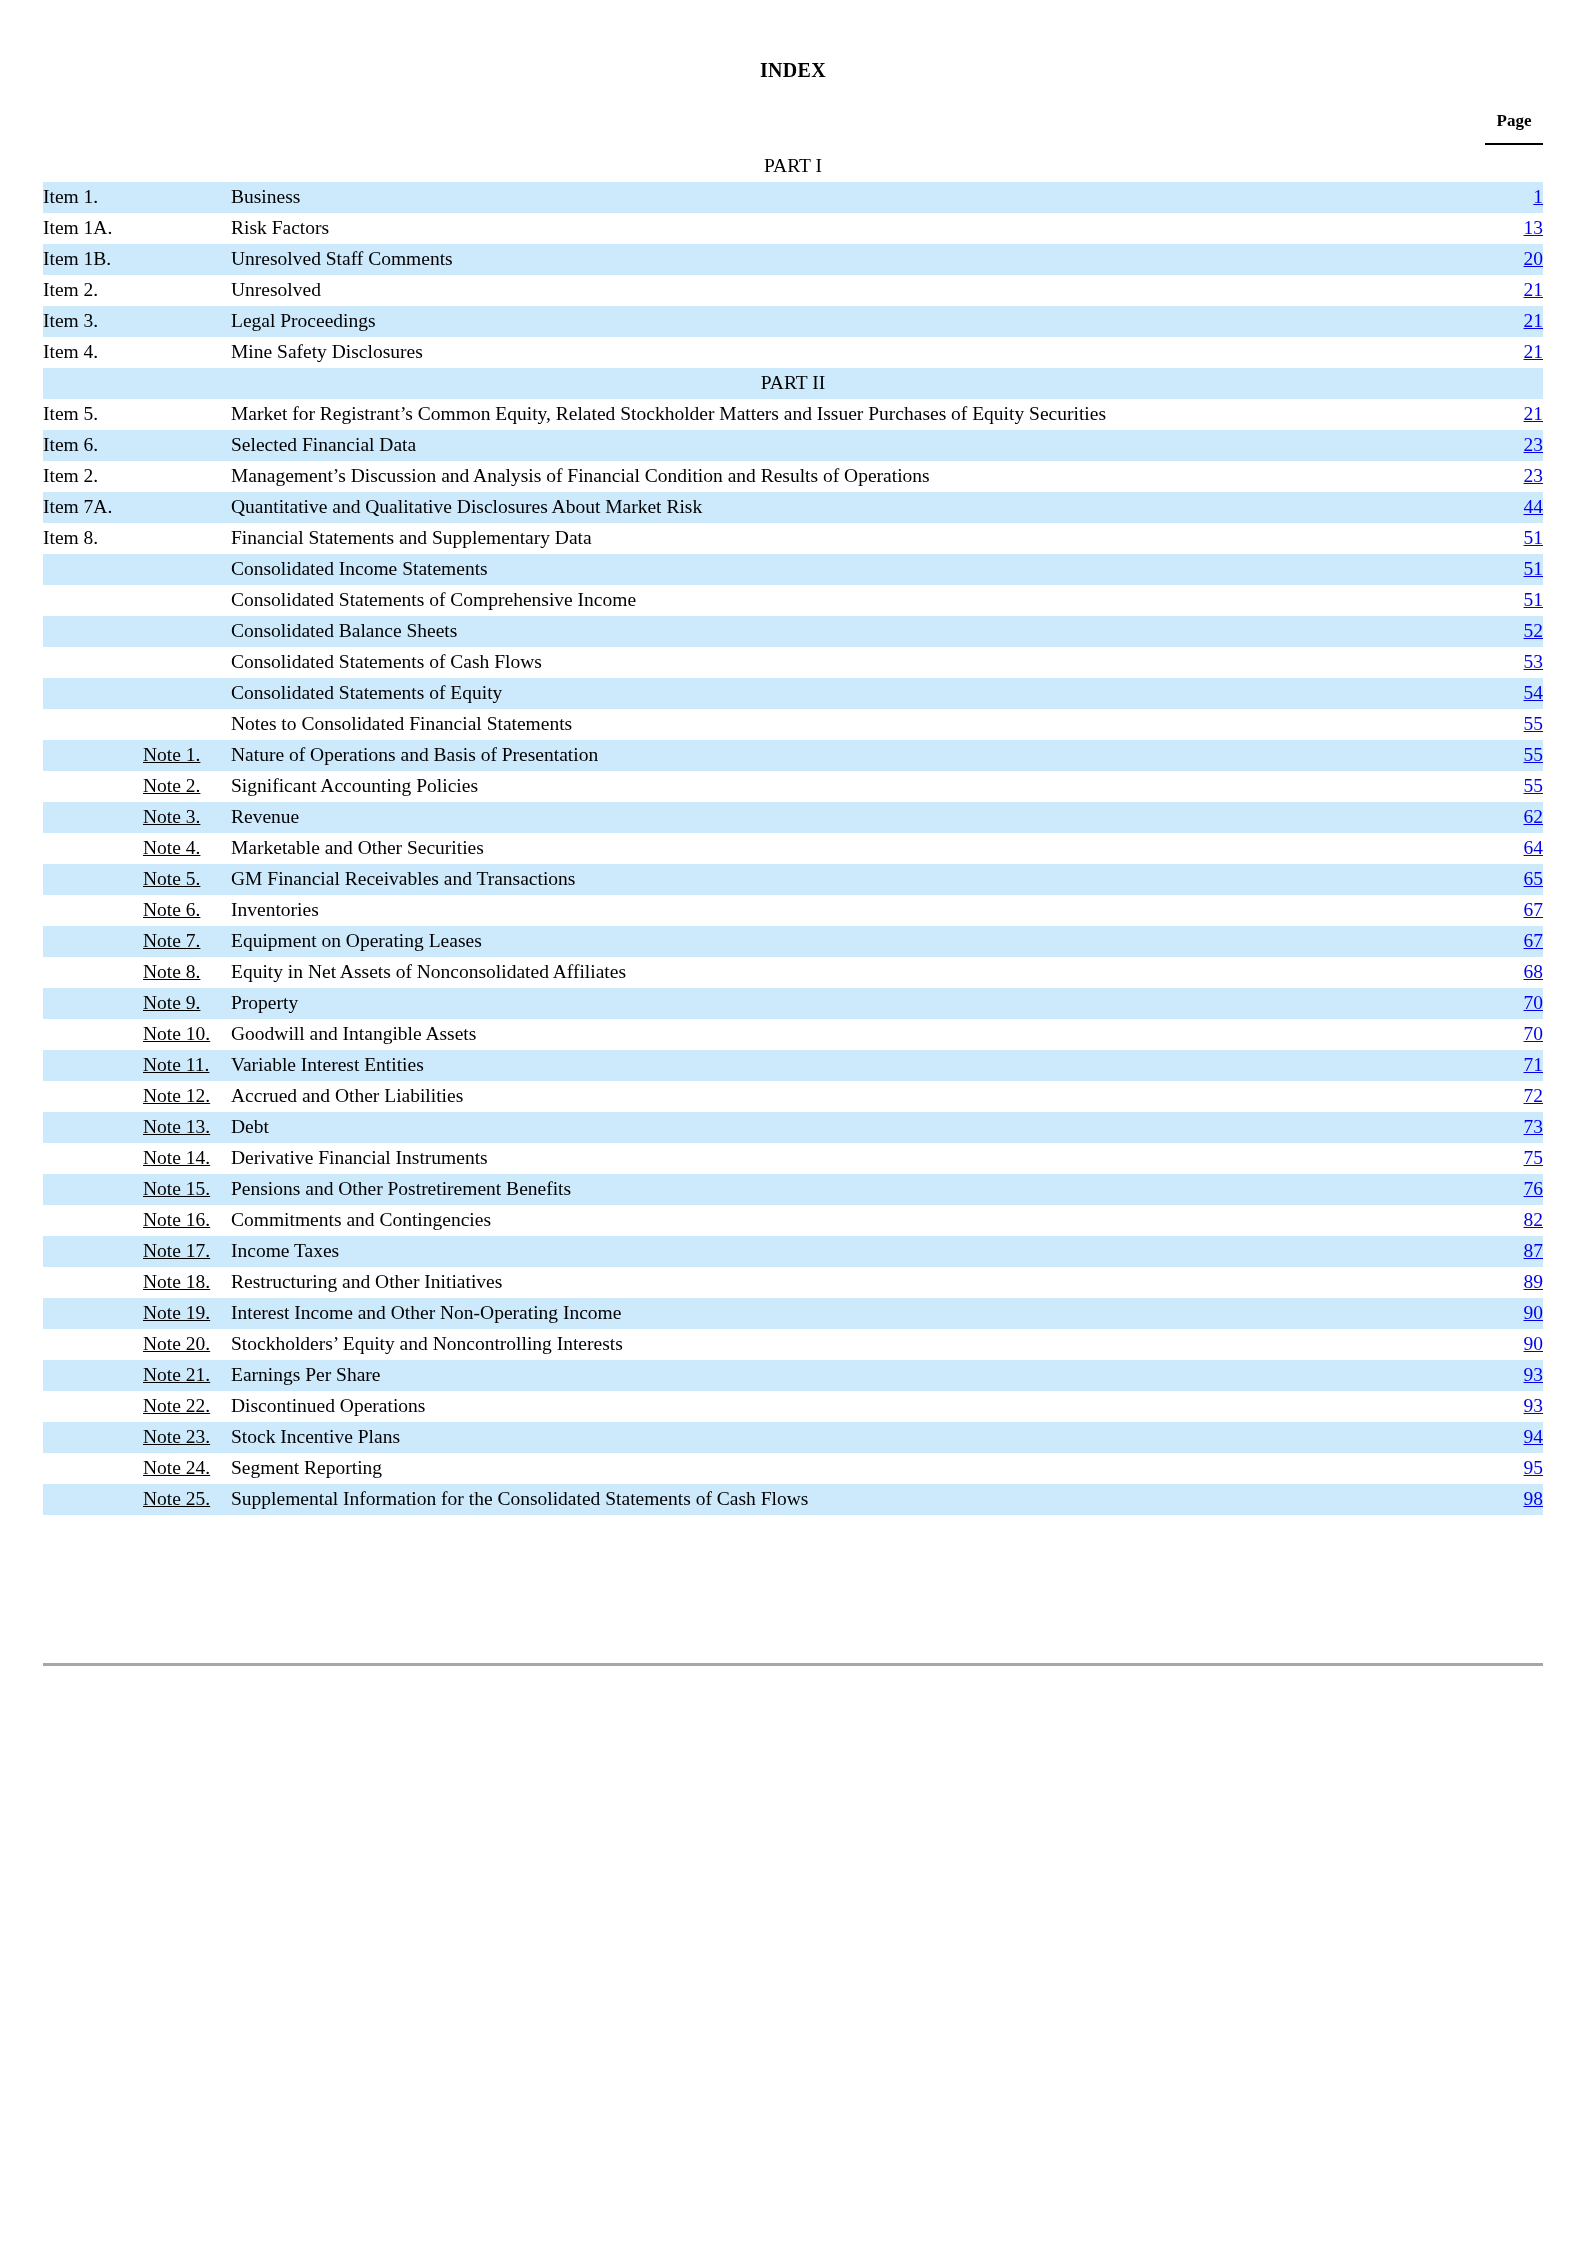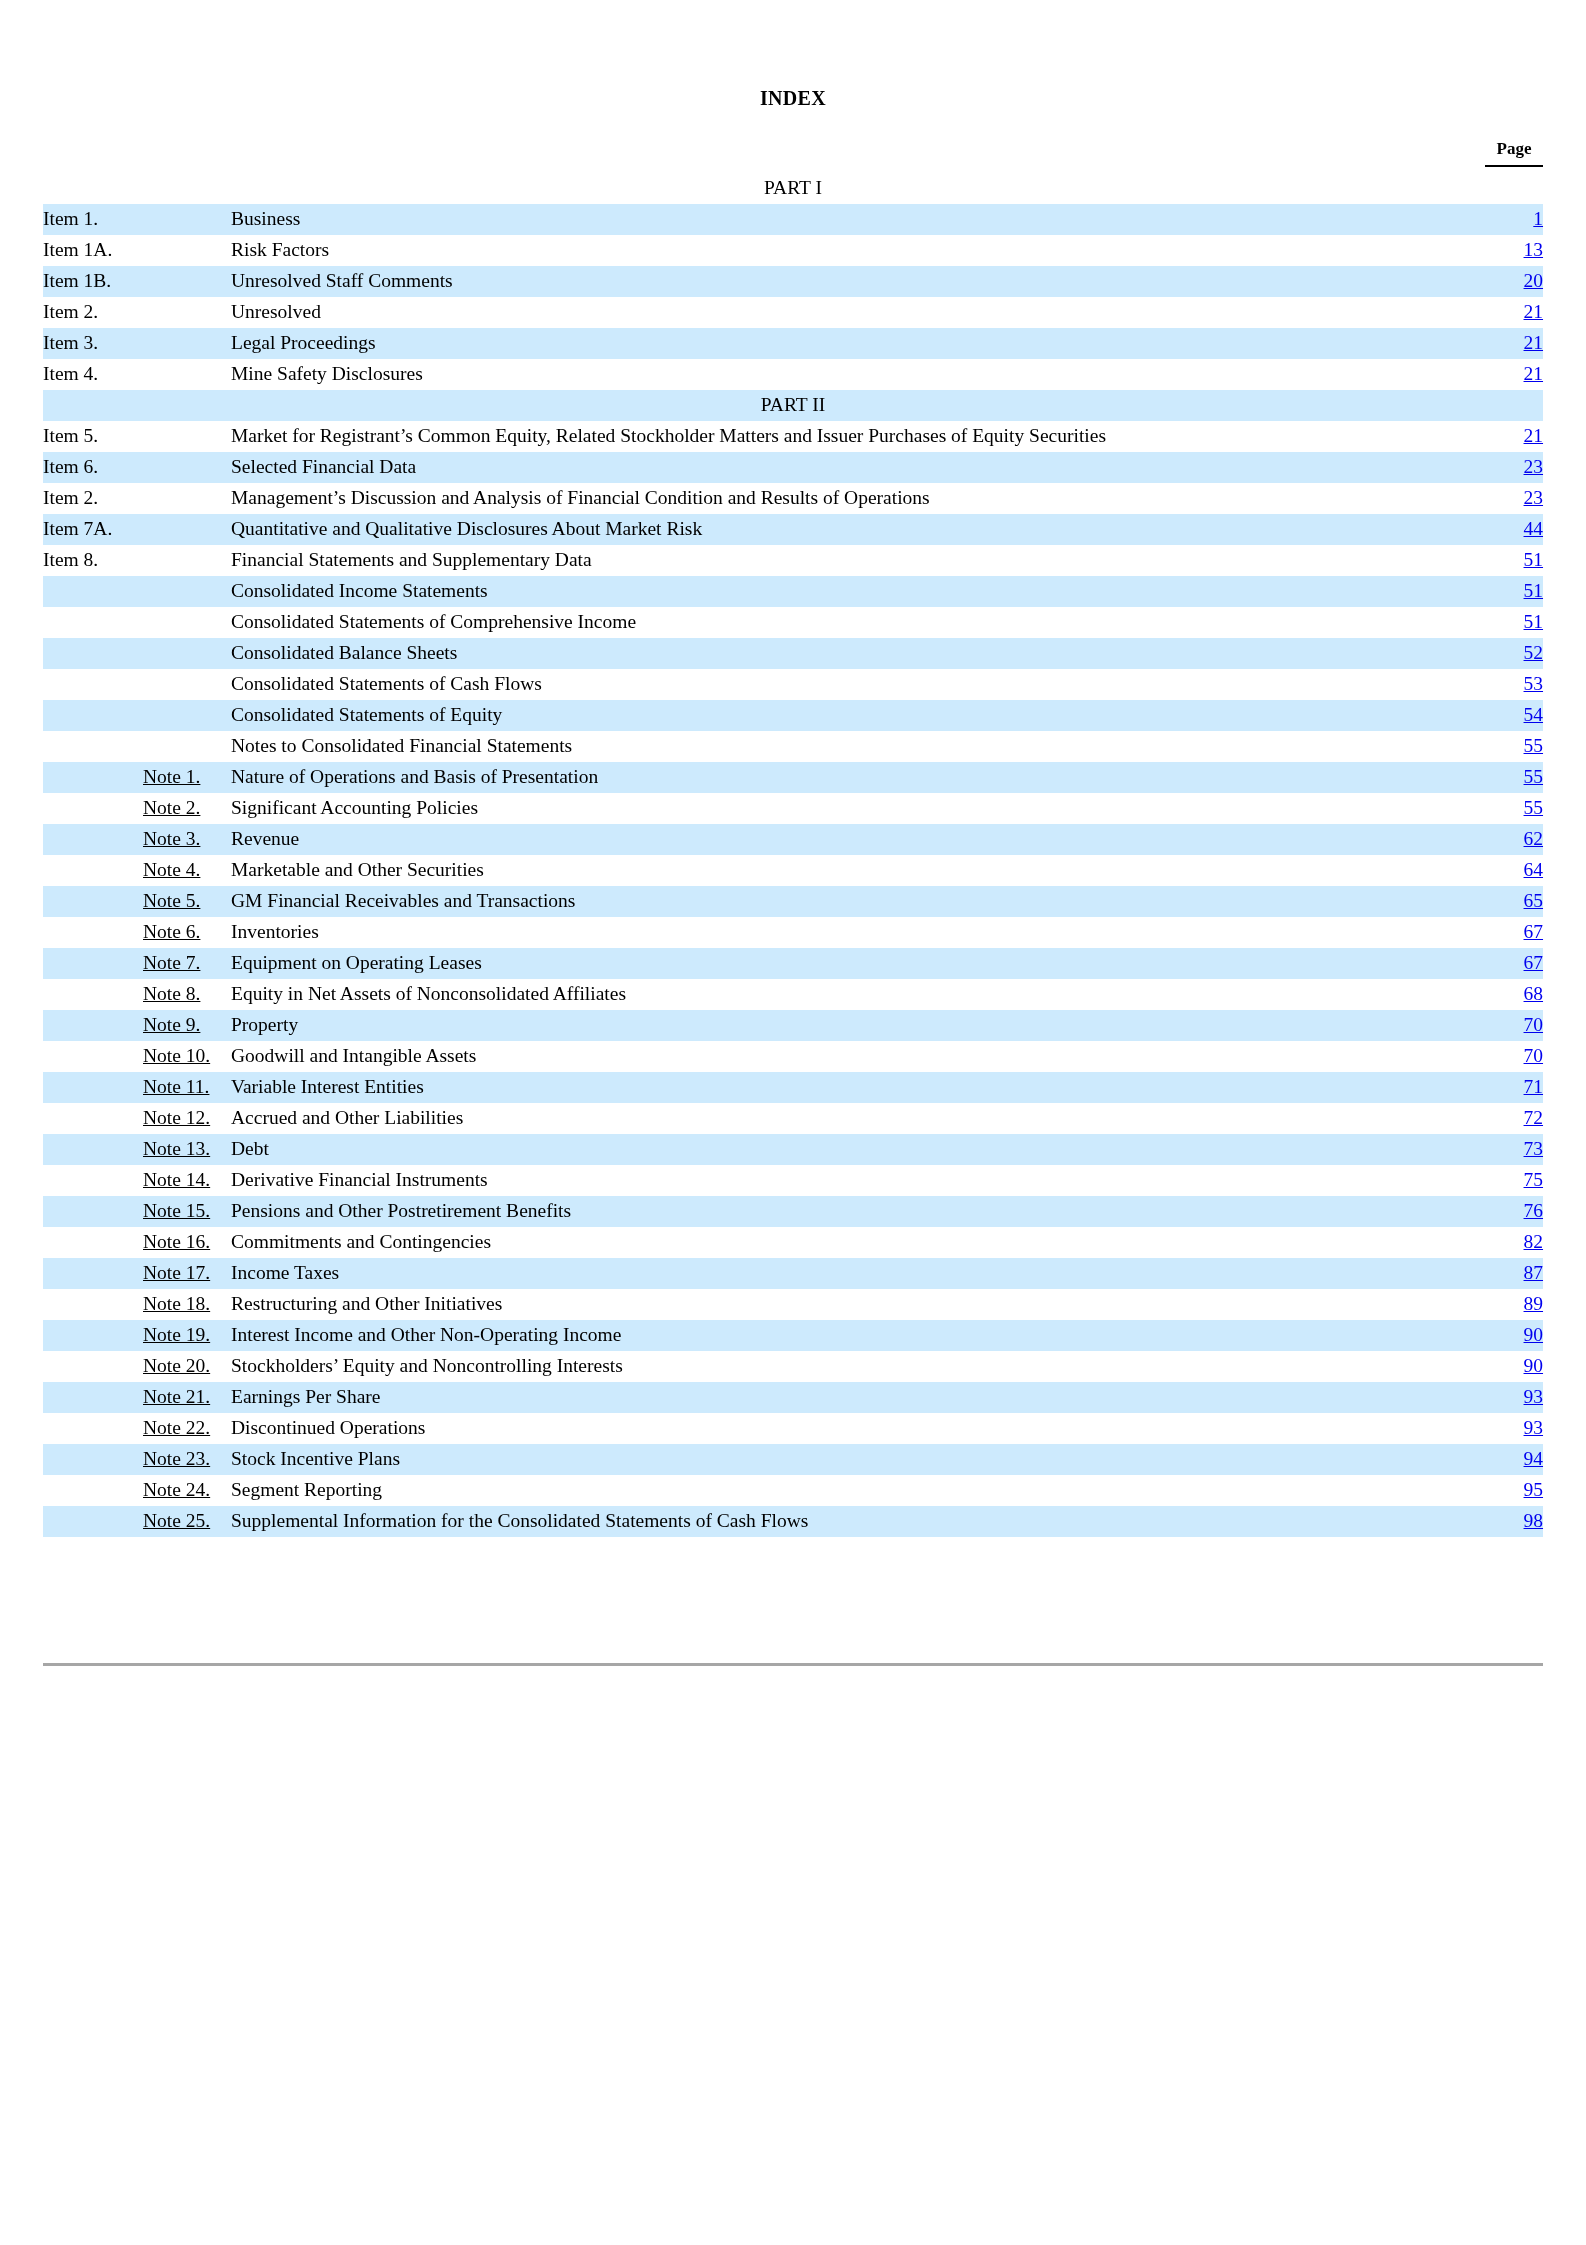--- a/index.html
+++ b/index.html
@@ -22,36 +22,36 @@
     box-sizing: border-box;
     padding: 0 43px;
   }
 
   
   .doc-title {
     text-align: center;
     font-weight: bold;
     font-size: 20px;
     line-height: 24px;
-    padding-top: 86px;
+    padding-top: 58px;
     letter-spacing: 0.3px;
   }
 
   
   .page-header-row {
     margin-top: 29px;
     display: flex;
     justify-content: flex-end;
   }
   .page-header-label {
     font-weight: bold;
     font-size: 17px;
     line-height: 20px;
     border-bottom: 2px solid #000000;
-    padding: 0 2px 6px 2px;
+    padding: 0 2px 12px 2px;
     display: inline-block;
     min-width: 54px;
     text-align: center;
   }
 
   
   table.index-table {
     width: 1500px;
     border-collapse: collapse;
     margin-top: 6px;

